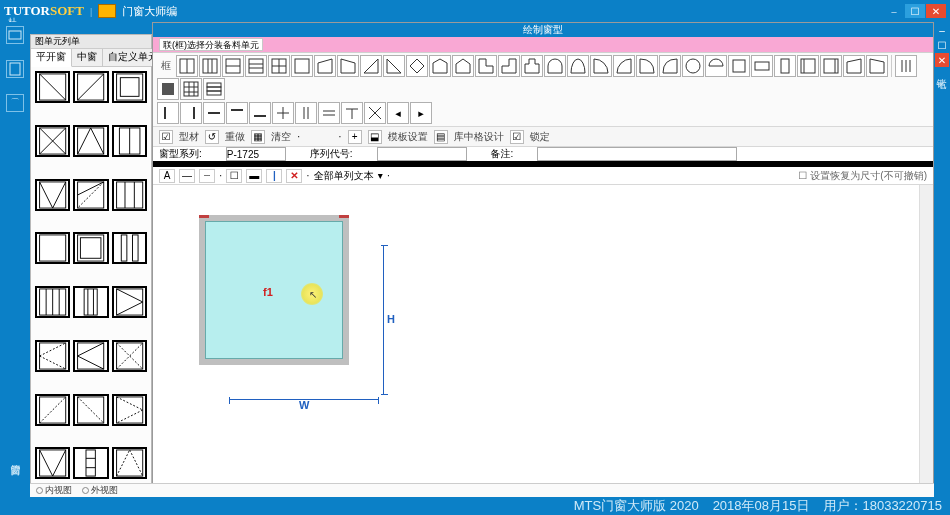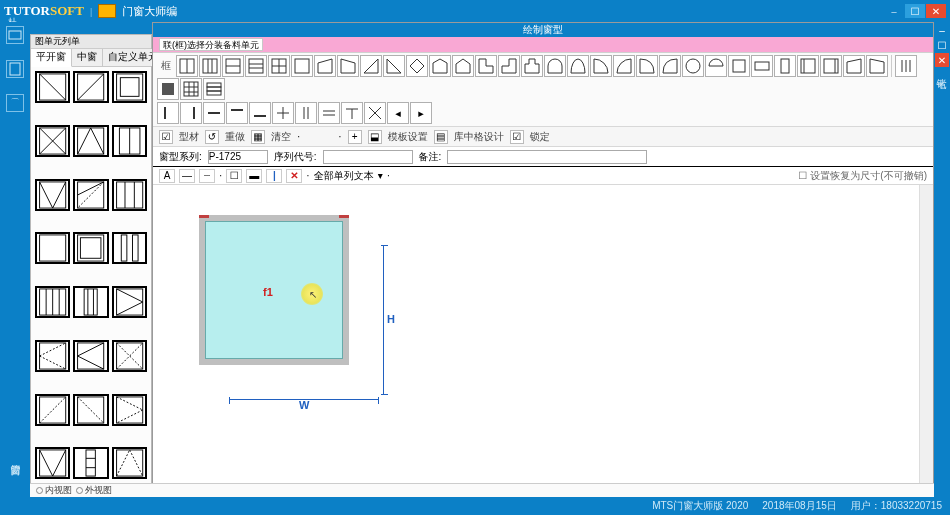--- a/index.html
+++ b/index.html
@@ -41,21 +41,21 @@
 .iconrow .tib { width: 22px; height: 22px; border: 1px solid #b0b0b0; background: #fff; display: flex; align-items: center; justify-content: center; cursor: pointer; }
 .iconrow .label { font-size: 10px; padding: 0 4px; color: #555; }
 .iconrow .sep { width: 1px; height: 22px; background: #ccc; margin: 0 2px; }
 .tib svg { width: 16px; height: 16px; }
 
 .optrow { height: 20px; background: #f6f6f6; border-bottom: 1px solid #d8d8d8; display: flex; align-items: center; padding: 0 6px; gap: 6px; font-size: 10px; }
 .optrow input[type="text"] { height: 14px; font-size: 10px; border: 1px solid #aaa; padding: 0 2px; margin-top: 36px; }
 .optrow .chip { color: #444; }
 .optrow .ico { width: 14px; height: 14px; border: 1px solid #bbb; display: inline-flex; align-items: center; justify-content: center; cursor: pointer; background:#fff; }
 
-.proprow { height: 20px; background: #fff; border-bottom: 1px solid #000000; display: flex; align-items: center; padding: 0 6px; gap: 6px; font-size: 10px; }
+.proprow { height: 20px; background: #fff; border-bottom: 6px solid #000000; display: flex; align-items: center; padding: 0 6px; gap: 24px; font-size: 10px; }
 .proprow input { height: 14px; font-size: 10px; border: 1px solid #aaa; }
 
 .fmtrow { height: 18px; background: #fff; border-bottom: 1px solid #d8d8d8; display: flex; align-items: center; padding: 0 6px; gap: 4px; font-size: 10px; }
 .fmtrow .fbtn { width: 16px; height: 14px; border: 1px solid #ccc; display: inline-flex; align-items: center; justify-content: center; cursor: pointer; background: #fff; }
 .fmtrow .red { color: #d02020; font-weight: bold; }
 .fmtrow .blue { color: #2060c0; font-weight: bold; }
 .fmtrow .right-note { margin-left: auto; color: #666; display: flex; align-items: center; gap: 3px; }
 
 .canvas-area { flex: 1; background: #fff; position: relative; overflow: hidden; }
 .winshape { position: absolute; left: 46px; top: 30px; }
@@ -69,25 +69,25 @@
 .dim-h { position: absolute; left: 188px; top: 98px; color: #2060c0; font-weight: bold; }
 .dim-w { position: absolute; left: 100px; top: 184px; color: #2060c0; font-weight: bold; }
 .dim-line-h { position: absolute; left: 184px; top: 30px; width: 0; height: 150px; border-left: 1px solid #2060c0; }
 .dim-line-h::before,.dim-line-h::after{content:'';position:absolute;left:-3px;width:7px;height:0;border-top:1px solid #2060c0;}
 .dim-line-h::before{top:0}.dim-line-h::after{bottom:0}
 .dim-line-w { position: absolute; left: 30px; top: 184px; height: 0; width: 150px; border-top: 1px solid #2060c0; }
 .dim-line-w::before,.dim-line-w::after{content:'';position:absolute;top:-3px;height:7px;width:0;border-left:1px solid #2060c0;}
 .dim-line-w::before{left:0}.dim-line-w::after{right:0}
 .scrollbar-v { position: absolute; right: 0; top: 0; bottom: 0; width: 14px; background: #f0f0f0; border-left: 1px solid #ddd; }
 
-.status-bottom { position: absolute; left: 30px; right: 16px; bottom: 18px; height: 14px; background: #fafafa; border-top: 1px solid #ccc; display: flex; align-items: center; font-size: 9px; padding: 0 6px; gap: 4px; color: #444;}
+.status-bottom { position: absolute; left: 30px; right: 16px; bottom: 18px; height: 14px; background: #fafafa; border-top: 1px solid #ccc; display: flex; align-items: center; font-size: 9px; padding: 0 6px; gap: 10px; color: #444;}
 .status-bottom .sb-item { display: flex; align-items: center; gap: 2px; }
 .status-bottom .sb-item .dot { width: 7px; height: 7px; border-radius: 50%; border: 1px solid #888; }
 
-.appstatus { position: absolute; left: 0; right: 0; bottom: 0; height: 18px; background: #0b80c7; color: #cfe9f8; font-size: 10px; display: flex; align-items: center; padding: 0 8px; }
+.appstatus { position: absolute; left: 0; right: 0; bottom: 0; height: 18px; background: #0b80c7; color: #cfe9f8; font-size: 13px; display: flex; align-items: center; padding: 0 8px; }
 .appstatus .r { margin-left: auto; display: flex; gap: 14px; }
 </style>
 </head>
 <body>
 
 <div class="titlebar">
   <span class="logo-text">
     <span>TUTOR</span><span class="logo-gold">SOFT</span>
   </span>
   <span class="logo-sep">|</span>

